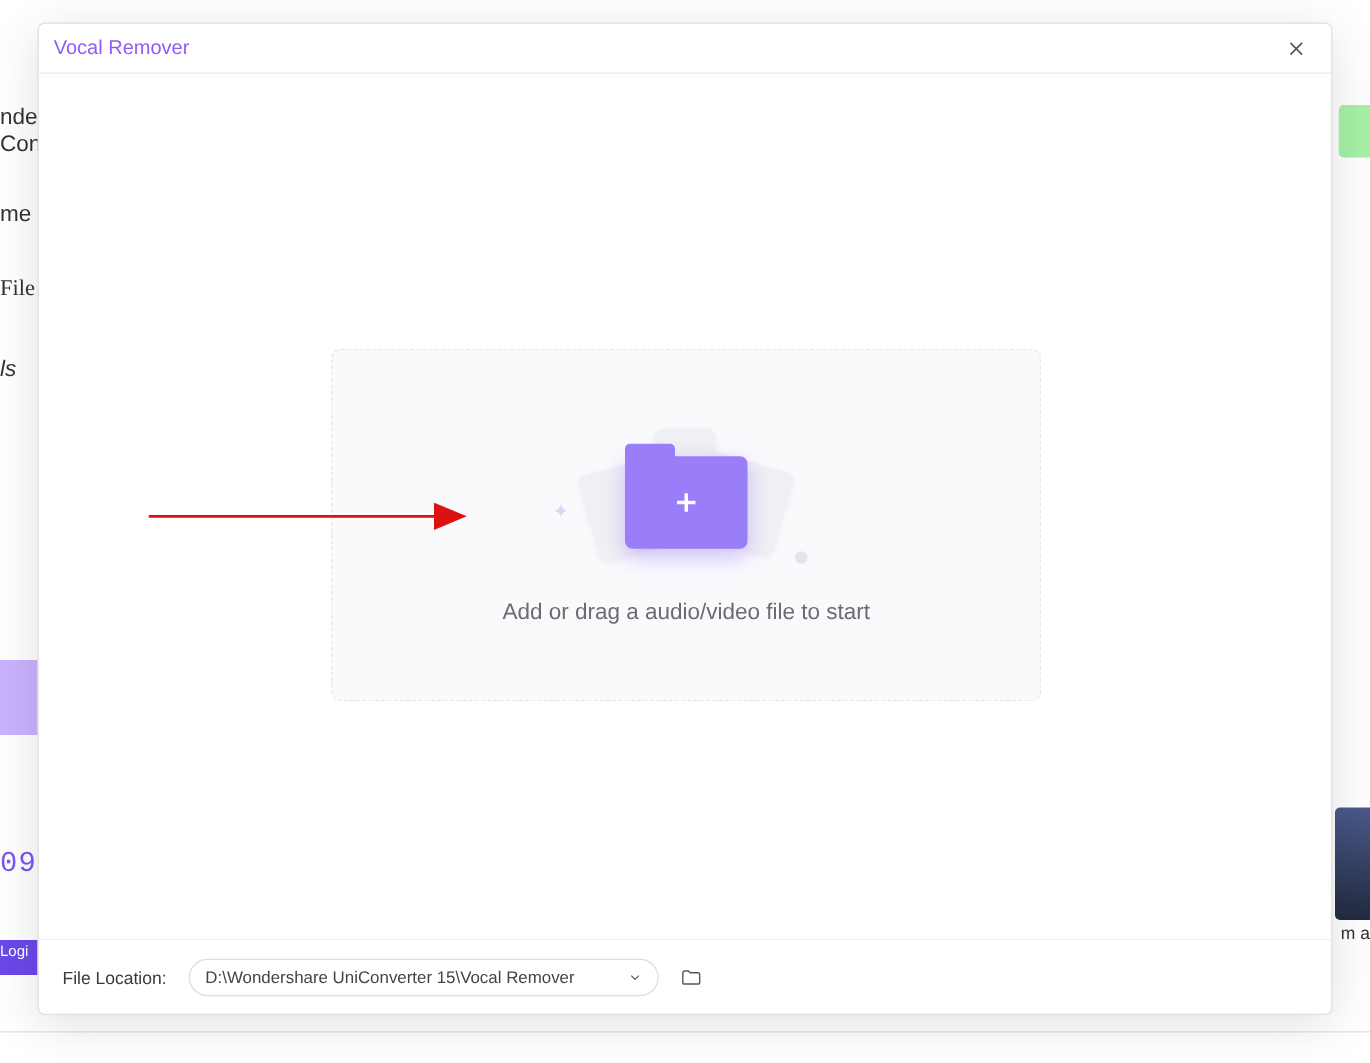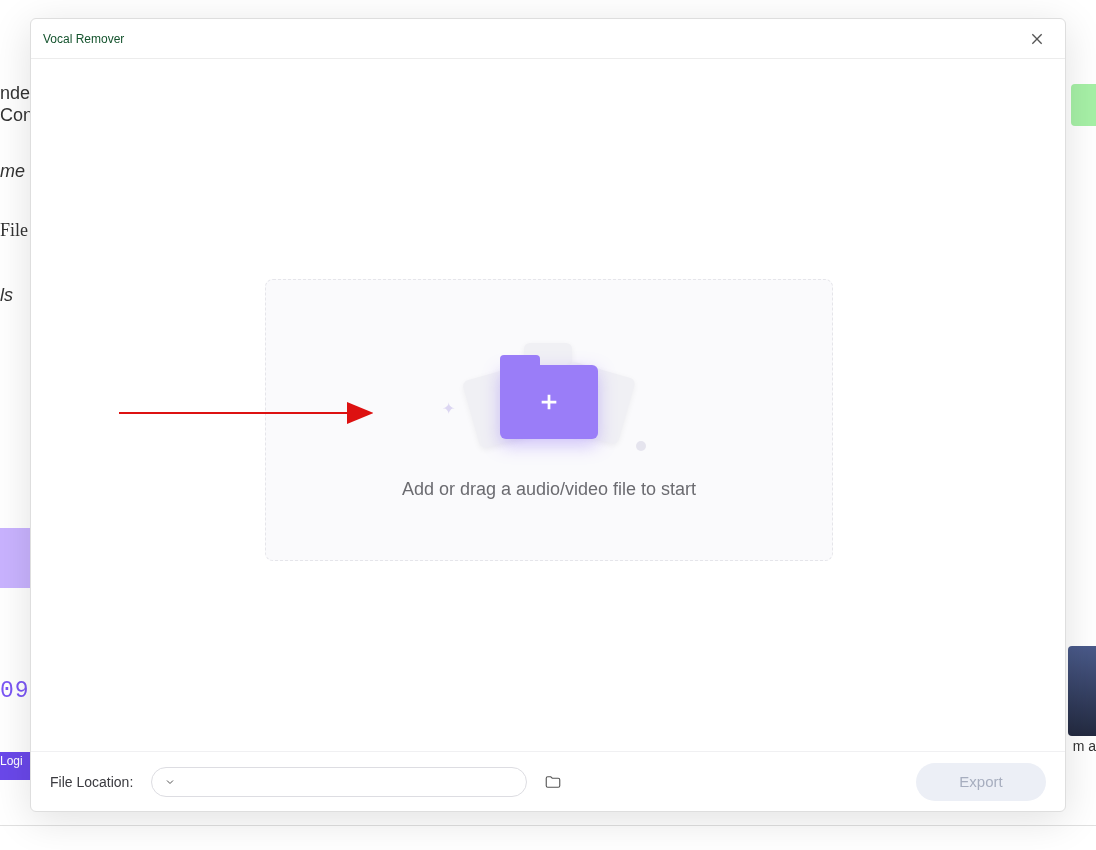--- a/index.html
+++ b/index.html
@@ -29,21 +29,21 @@
     flex-direction: column;
   }
   .modal-header {
     height: 40px;
     display: flex;
     align-items: center;
     justify-content: space-between;
     padding: 0 14px 0 12px;
     border-bottom: 1px solid #ececec;
   }
-  .modal-title { font-size: 12px; color: #14532d; }
+  .modal-title { font-size: 16px; color: #8b5cf6; }
   .close-btn { width: 28px; height: 28px; display:flex; align-items:center; justify-content:center; cursor:pointer; color:#555; }
   .close-btn svg { width: 16px; height: 16px; stroke: #555; stroke-width: 2; }
 
   .modal-body { flex: 1; position: relative; }
 
   
   .dropzone {
     position: absolute;
     left: 234px; top: 220px;
     width: 568px; height: 282px;
@@ -123,21 +123,21 @@
     cursor: default;
   }
 </style>
 </head>
 <body>
 
 <div class="bg-layer">
   <div class="bg-green"></div>
   <div class="bg-frag" style="left:0; top:83px;">nder</div>
   <div class="bg-frag" style="left:0; top:105px;">Con</div>
-  <div class="bg-frag" style="left:0; top:161px;font-style:italic;">me</div>
+  <div class="bg-frag" style="left:0; top:161px;">me</div>
   <div class="bg-frag" style="left:0; top:220px;font-family:Liberation Serif, serif;">File</div>
   <div class="bg-frag" style="left:0; top:285px;font-style:italic;">ls</div>
   <div class="bg-purple-1"></div>
   <div class="bg-purple-2"><span>Da</span><br><span style="font-weight:normal;font-size:11px;">F</span></div>
   <div class="bg-time">09</div>
   <div class="bg-purple-3"><span>Logi</span></div>
   <div class="bg-img"></div>
   <div class="bg-frag" style="right:0; top:738px; font-size:14px;">m a</div>
   <div class="bg-line"></div>
 </div>
@@ -178,27 +178,25 @@
           <path d="M0,0 L12,5 L0,10 Z" fill="#d11"></path>
         </marker>
       </defs>
       <line x1="2" y1="12" x2="252" y2="12" stroke="#d11" stroke-width="2.2" marker-end="url(#ah)"></line>
     </svg>
   </div>
 
   <div class="modal-footer">
     <span class="file-loc-label">File Location:</span>
     <div class="file-loc-dropdown">
+      <span>D:\Wondershare UniConverter 15\Vocal Remover</span>
       <svg class="chev" viewBox="0 0 24 24" fill="none" stroke="#555" stroke-width="2">
         <path d="M6 9 L12 15 L18 9"></path>
       </svg>
     </div>
     <div class="browse-btn">
       <svg viewBox="0 0 24 24">
         <path d="M3 7 a2 2 0 0 1 2-2 h4 l2 2 h8 a2 2 0 0 1 2 2 v8 a2 2 0 0 1 -2 2 H5 a2 2 0 0 1 -2-2 Z"></path>
       </svg>
     </div>
     <div class="spacer"></div>
-    <div class="export-btn">
-      <span>Export</span>
-    </div>
   </div>
 </div>
 
 </body></html>

